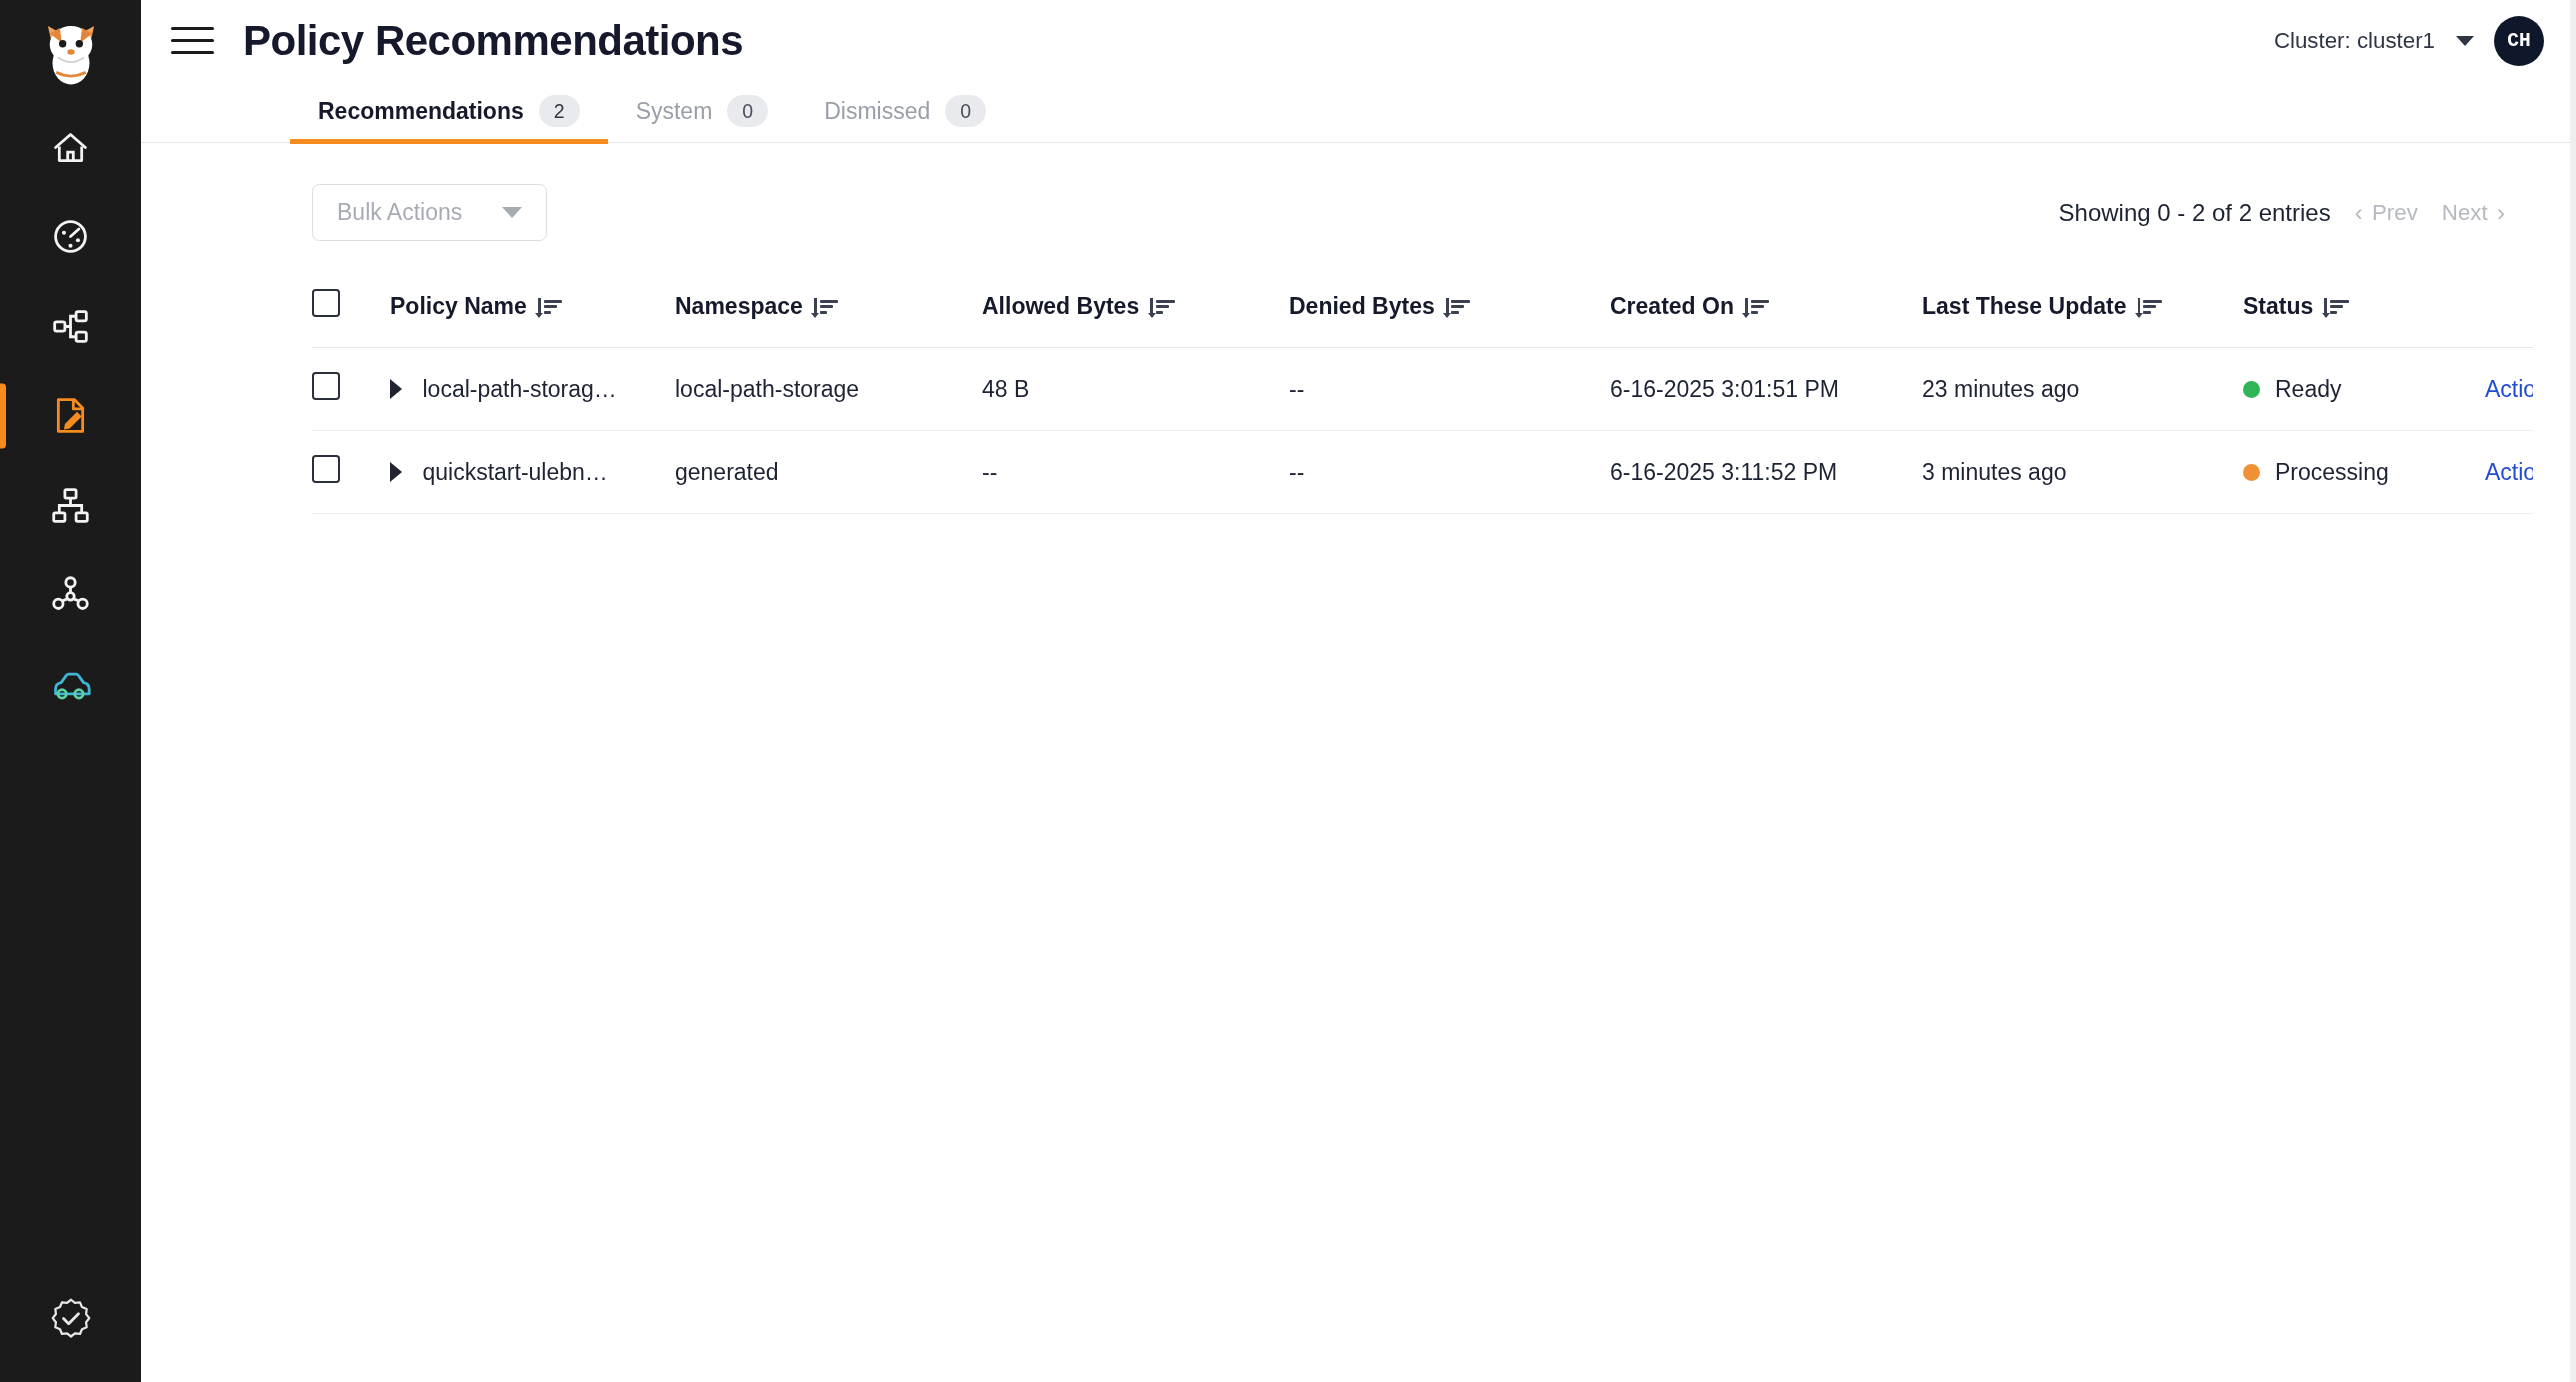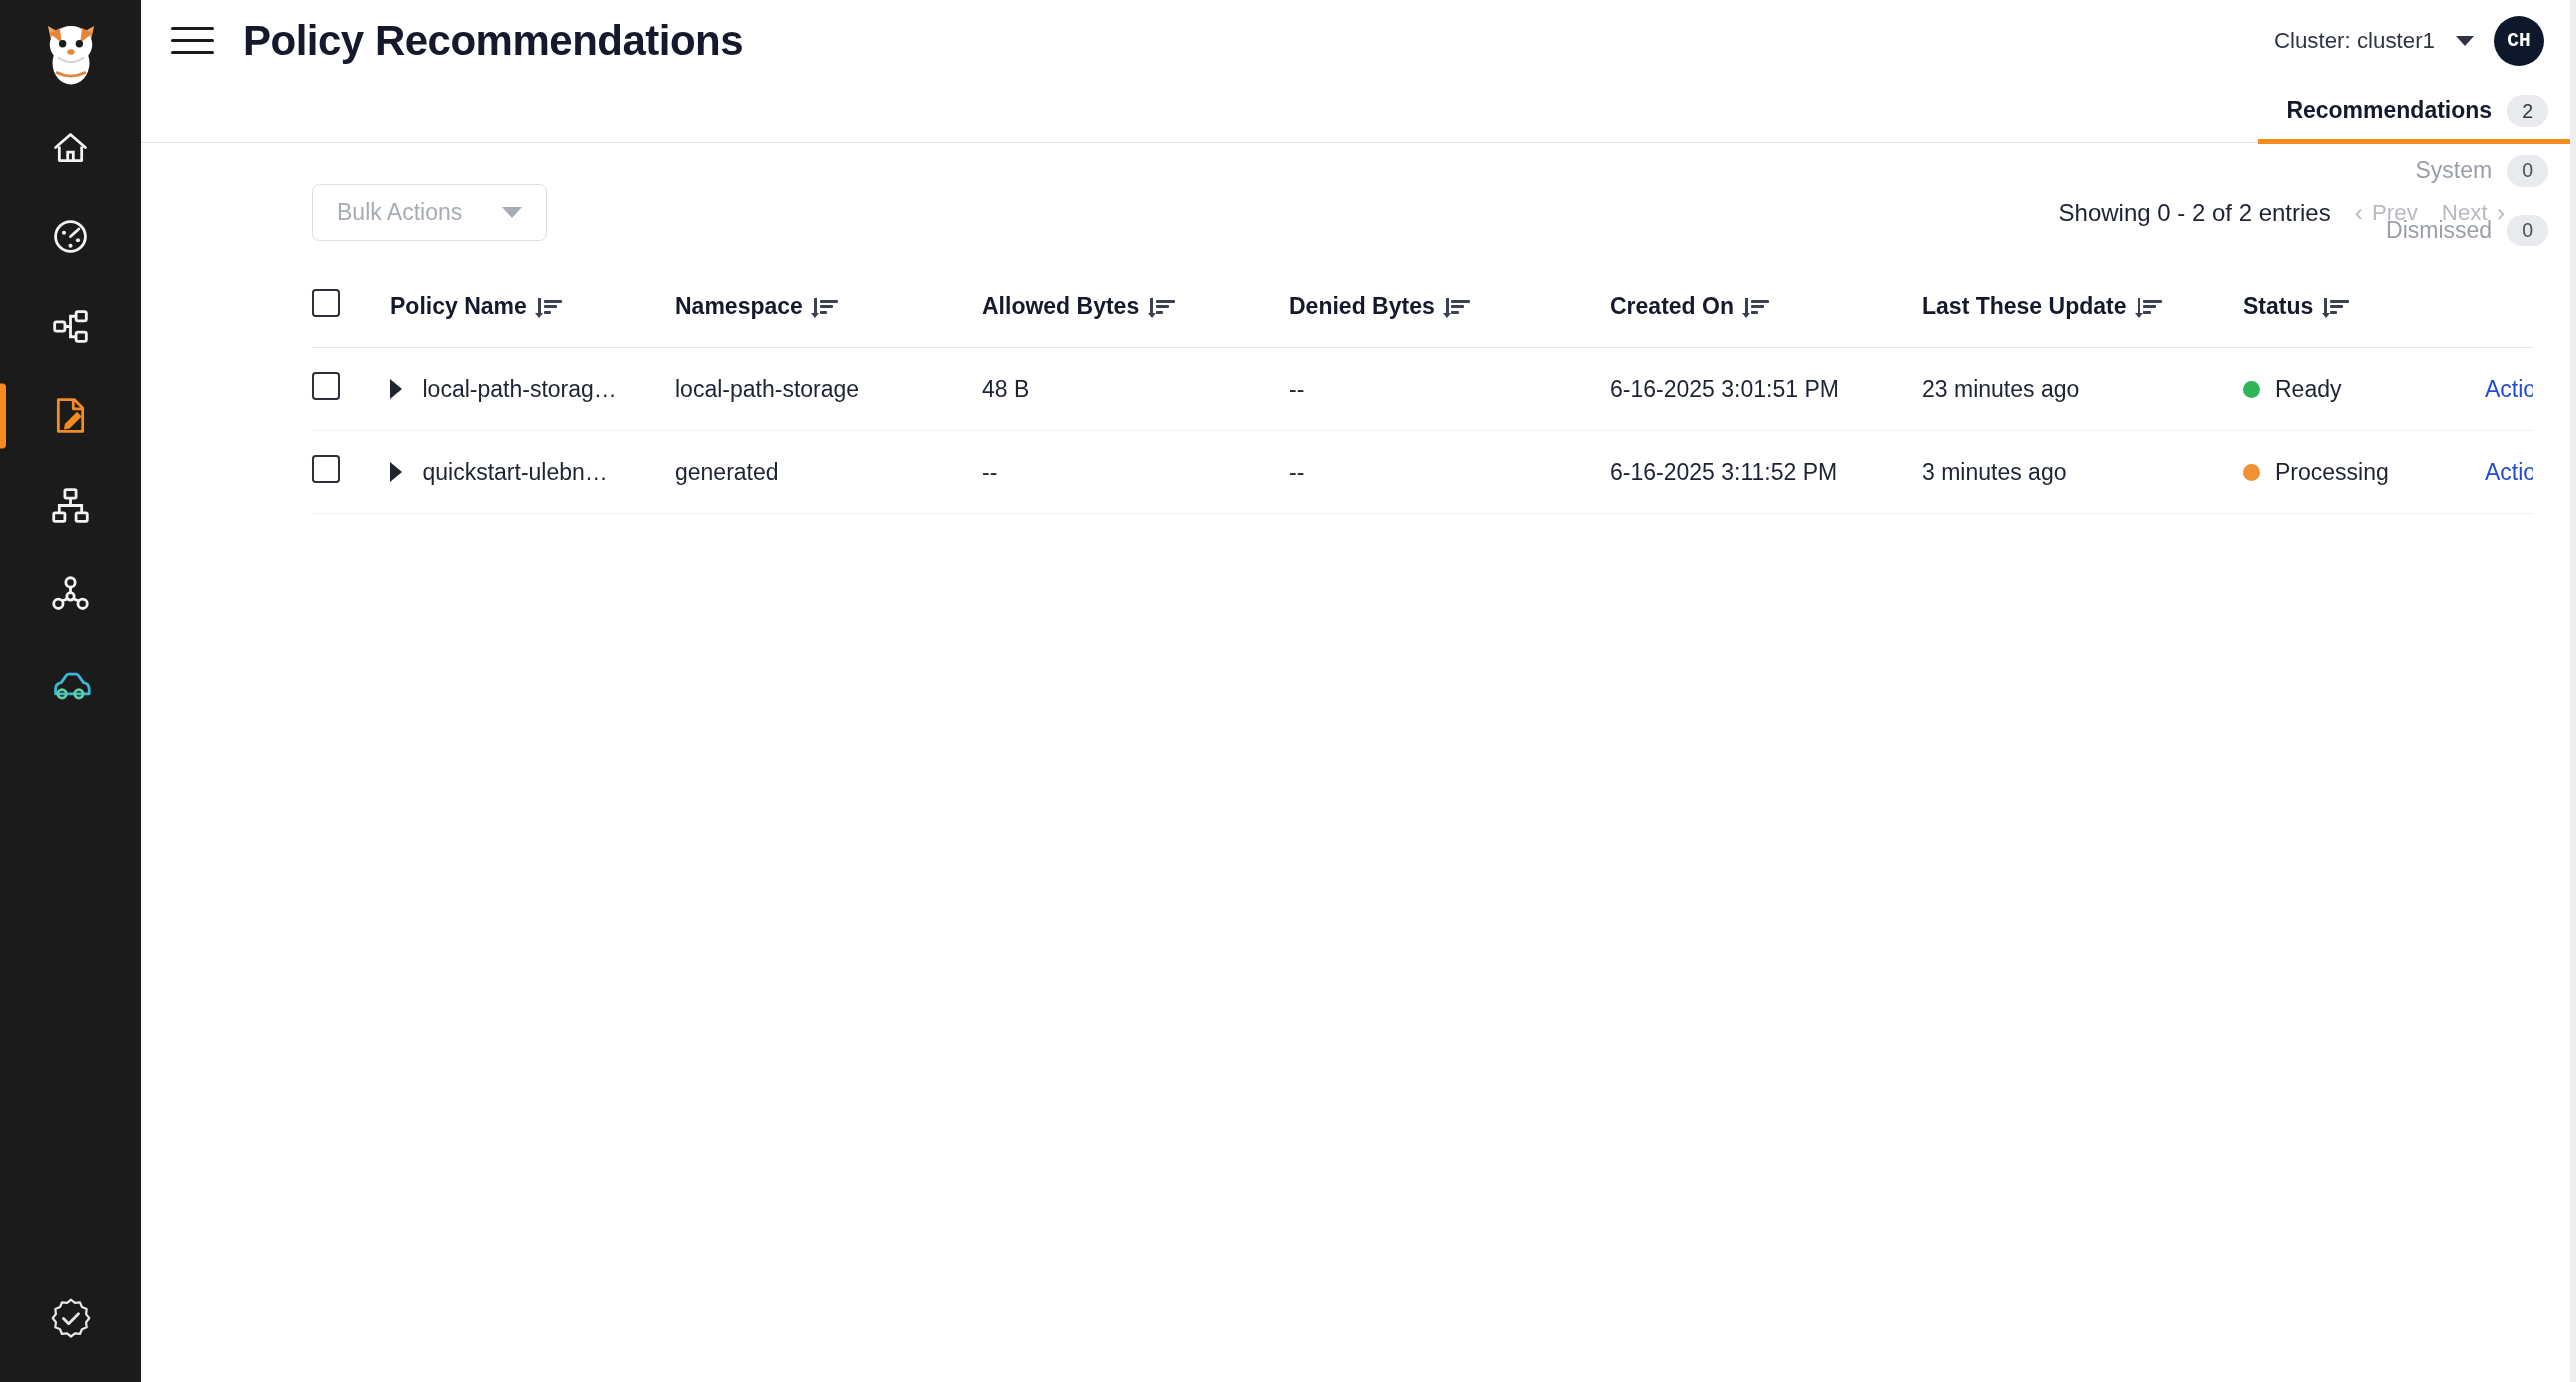--- a/index.html
+++ b/index.html
@@ -125,21 +125,20 @@
   }
 
   
   .tabs {
     display: flex;
     align-items: flex-end;
     gap: 0;
     padding: 0 0 0 149px;
     border-bottom: 1.9px solid #e3e5e9;
     height: 61px;
-    flex-direction: column;
   }
   .tab {
     display: flex;
     align-items: center;
     gap: 15px;
     padding: 0 28px 15px 28px;
     font-size: 23px;
     color: #9a9ea8;
     cursor: pointer;
     position: relative;

